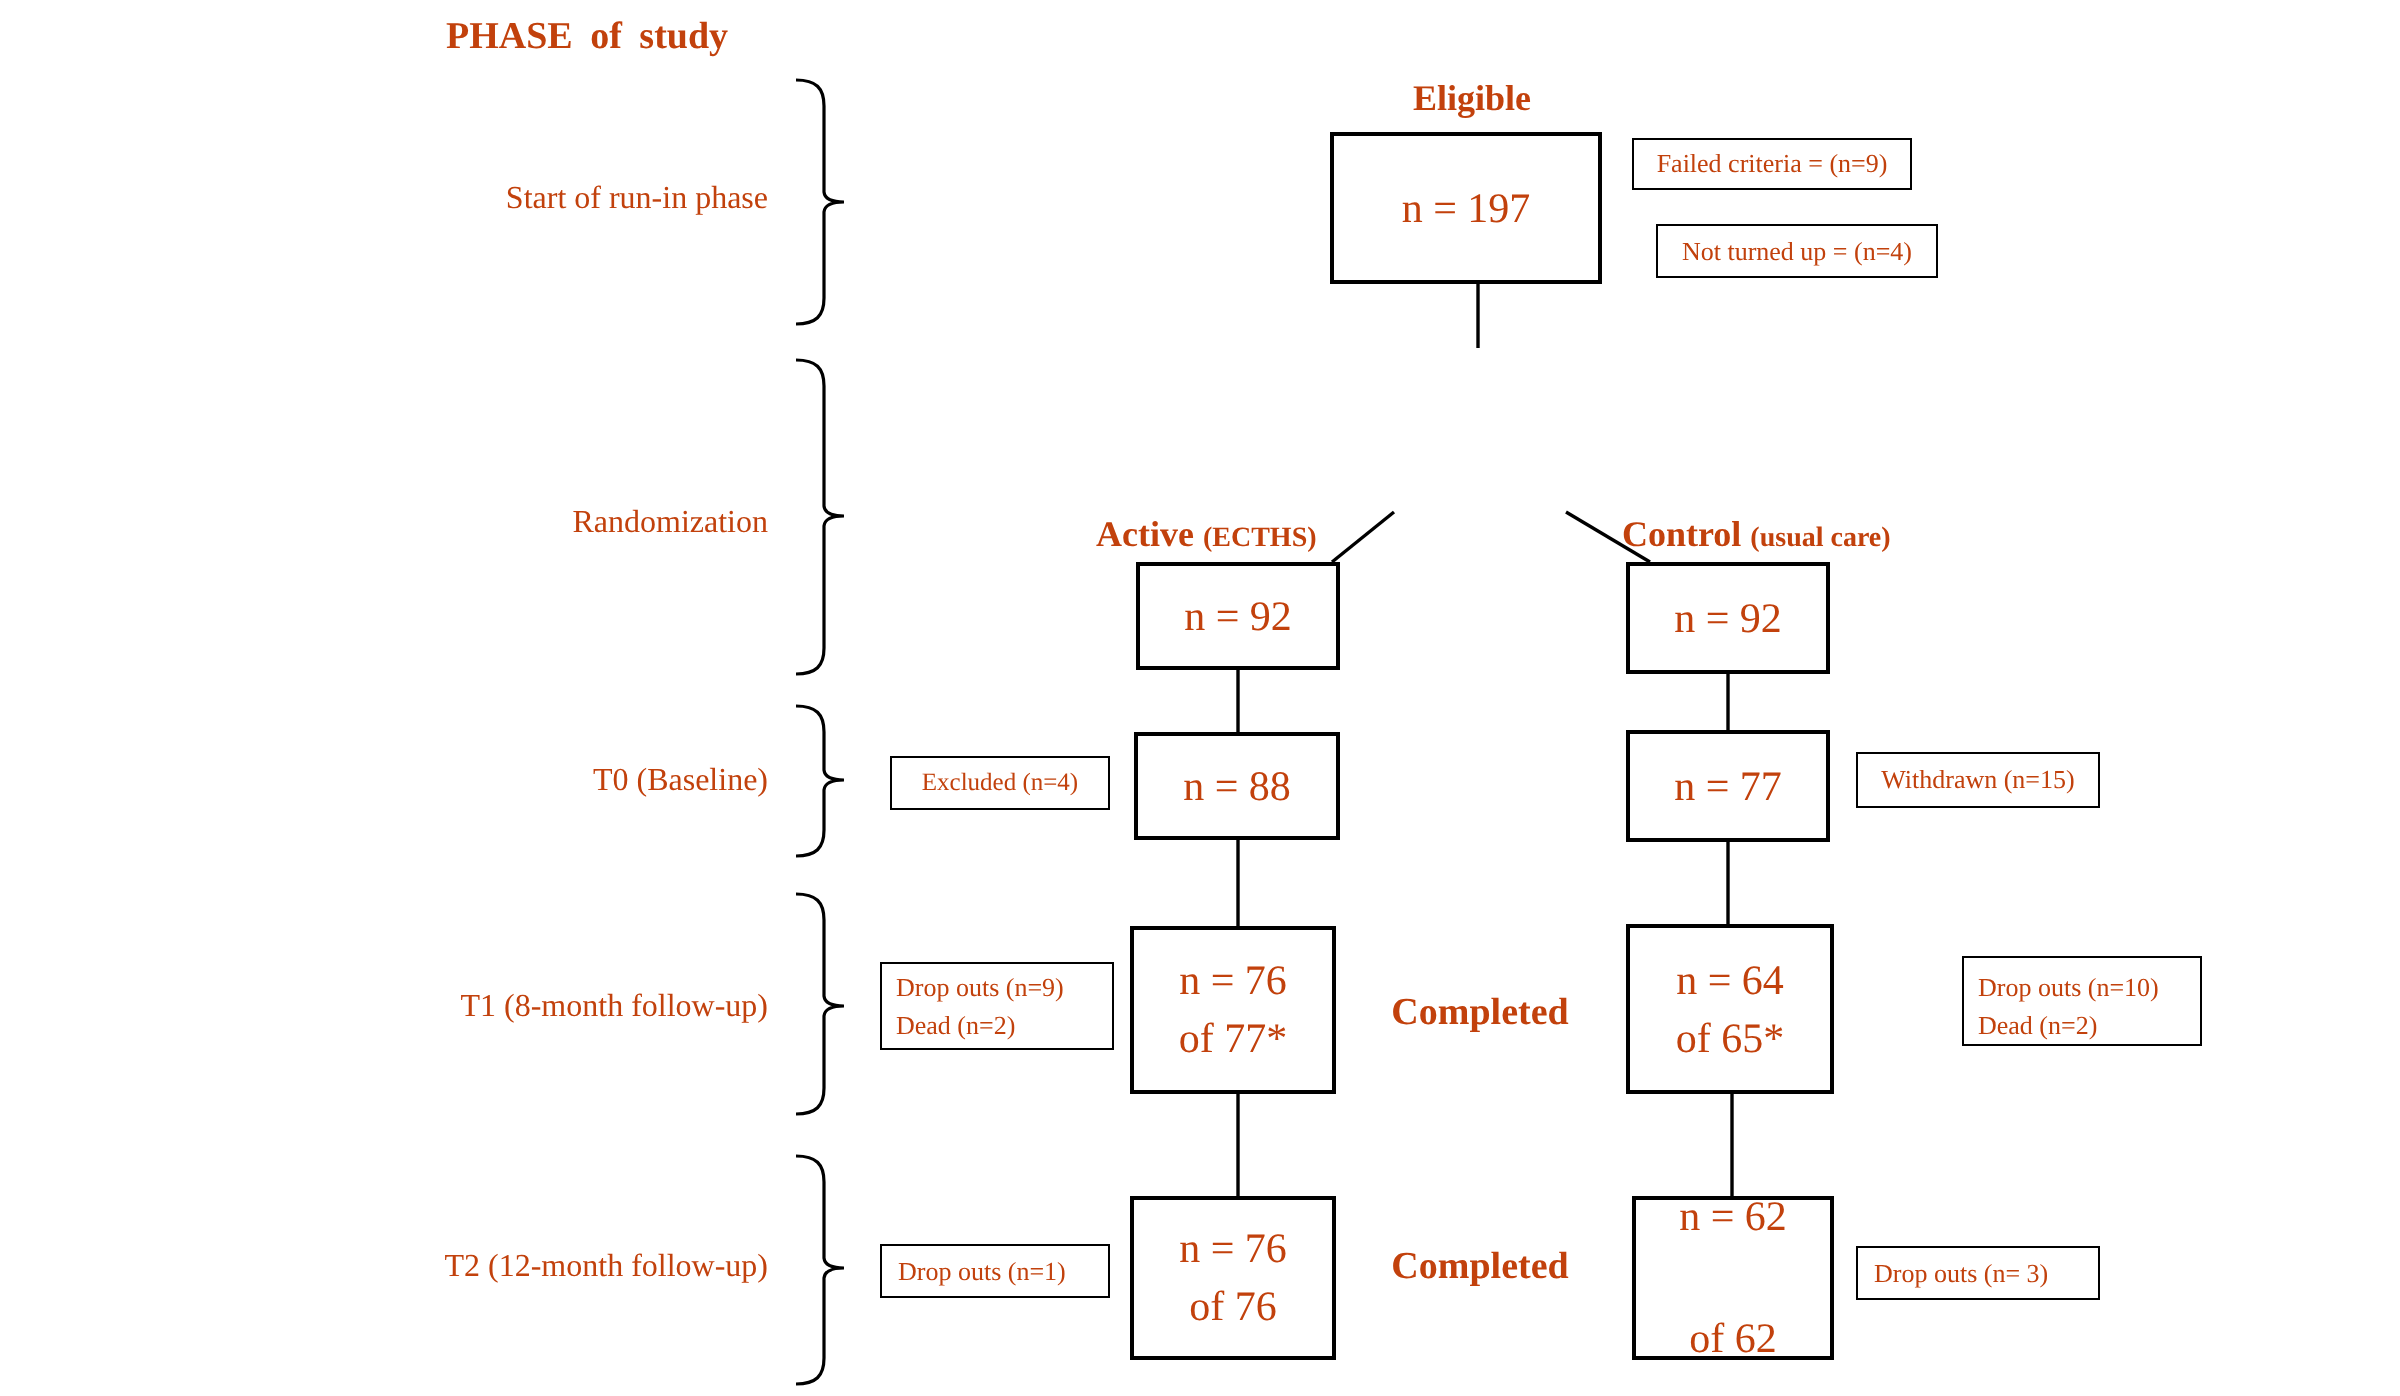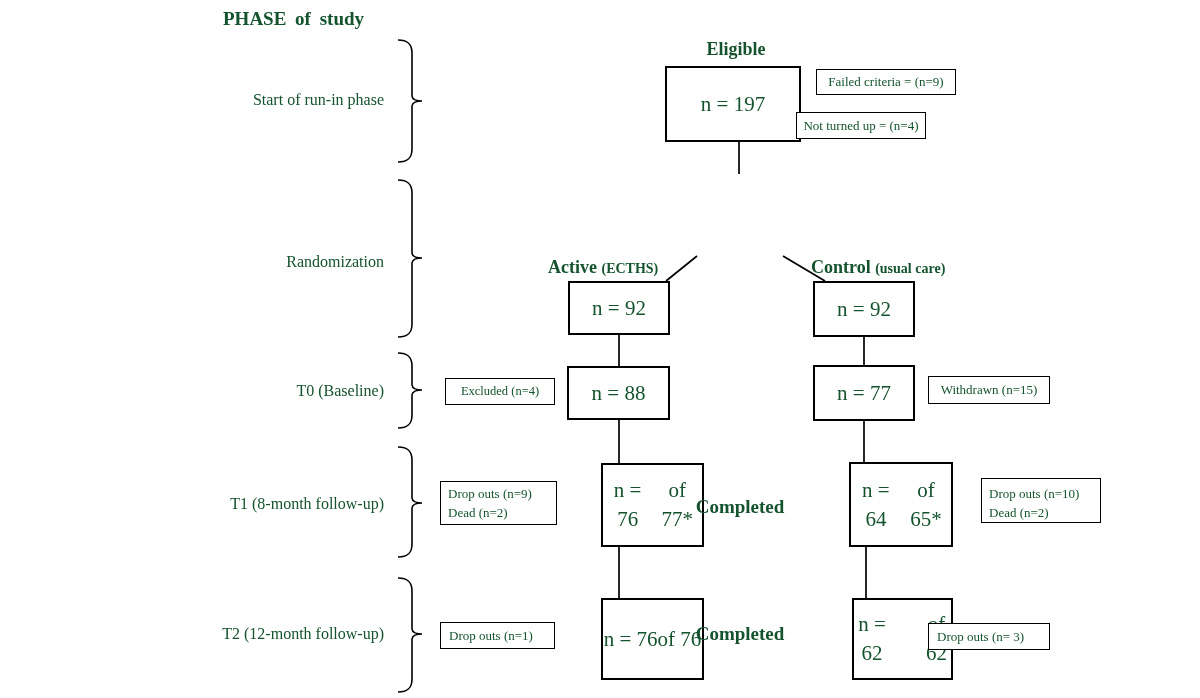--- a/index.html
+++ b/index.html
@@ -1,28 +1,28 @@
 <!DOCTYPE html>
 <html><head>
 <meta charset="utf-8">
 <style>
   html,body{margin:0;padding:0;background:#fff;}
   #canvas{
     position:relative;width:1200px;height:698px;background:#ffffff;overflow:hidden;
-    font-family:"Liberation Serif","DejaVu Serif",serif;color:#14532d;
+    font-family:"Liberation Serif","DejaVu Serif",serif;color:#c2410c;
   }
   .abs{position:absolute;}
   .title{font-weight:bold;font-size:19px;word-spacing:4px;white-space:nowrap;}
   .phase-label{font-size:16px;line-height:24px;white-space:nowrap;text-align:right;right:816px;}
   .node{
     position:absolute;border:2px solid #000;background:#fff;
     display:flex;align-items:center;justify-content:center;
     font-size:21px;text-align:center;box-sizing:border-box;
   }
-  .node.two-line{flex-direction:row;line-height:29px;margin-left:36px;}
+  .node.two-line{flex-direction:column;line-height:29px;}
   .note{
     position:absolute;border:1.5px solid #000;background:#fff;
     display:flex;align-items:center;justify-content:center;
     font-size:13px;white-space:nowrap;box-sizing:border-box;
   }
   .note.two-line{flex-direction:column;align-items:flex-start;justify-content:center;
     padding-left:7px;line-height:19px;}
   .note.left{justify-content:flex-start;padding-left:8px;}
   .arm-label{font-weight:bold;font-size:18px;white-space:nowrap;}
   .arm-label .sub{font-size:14px;}
@@ -64,21 +64,21 @@
   <div class="abs phase-label" style="top:492px;">T1 (8-month follow-up)</div>
   <div class="abs phase-label" style="top:622px;">T2 (12-month follow-up)</div>
 
   <div class="abs box-title" style="left:665px;top:39px;width:142px;">Eligible</div>
   <div class="node" style="left:665px;top:66px;width:136px;height:76px;">
     <span>n = 197</span>
   </div>
   <div class="note" style="left:816px;top:69px;width:140px;height:26px;">
     <span>Failed criteria = (n=9)</span>
   </div>
-  <div class="note" style="left:796px;top:112px;width:130px;height:27px;">
+  <div class="note" style="left:828px;top:112px;width:141px;height:27px;">
     <span>Not turned up = (n=4)</span>
   </div>
 
 
   <div class="abs arm-label" style="left:548px;top:257px;">
     <span>Active</span>
     <span class="sub">(ECTHS)</span>
   </div>
   <div class="abs arm-label" style="left:811px;top:257px;">
     <span>Control</span>

